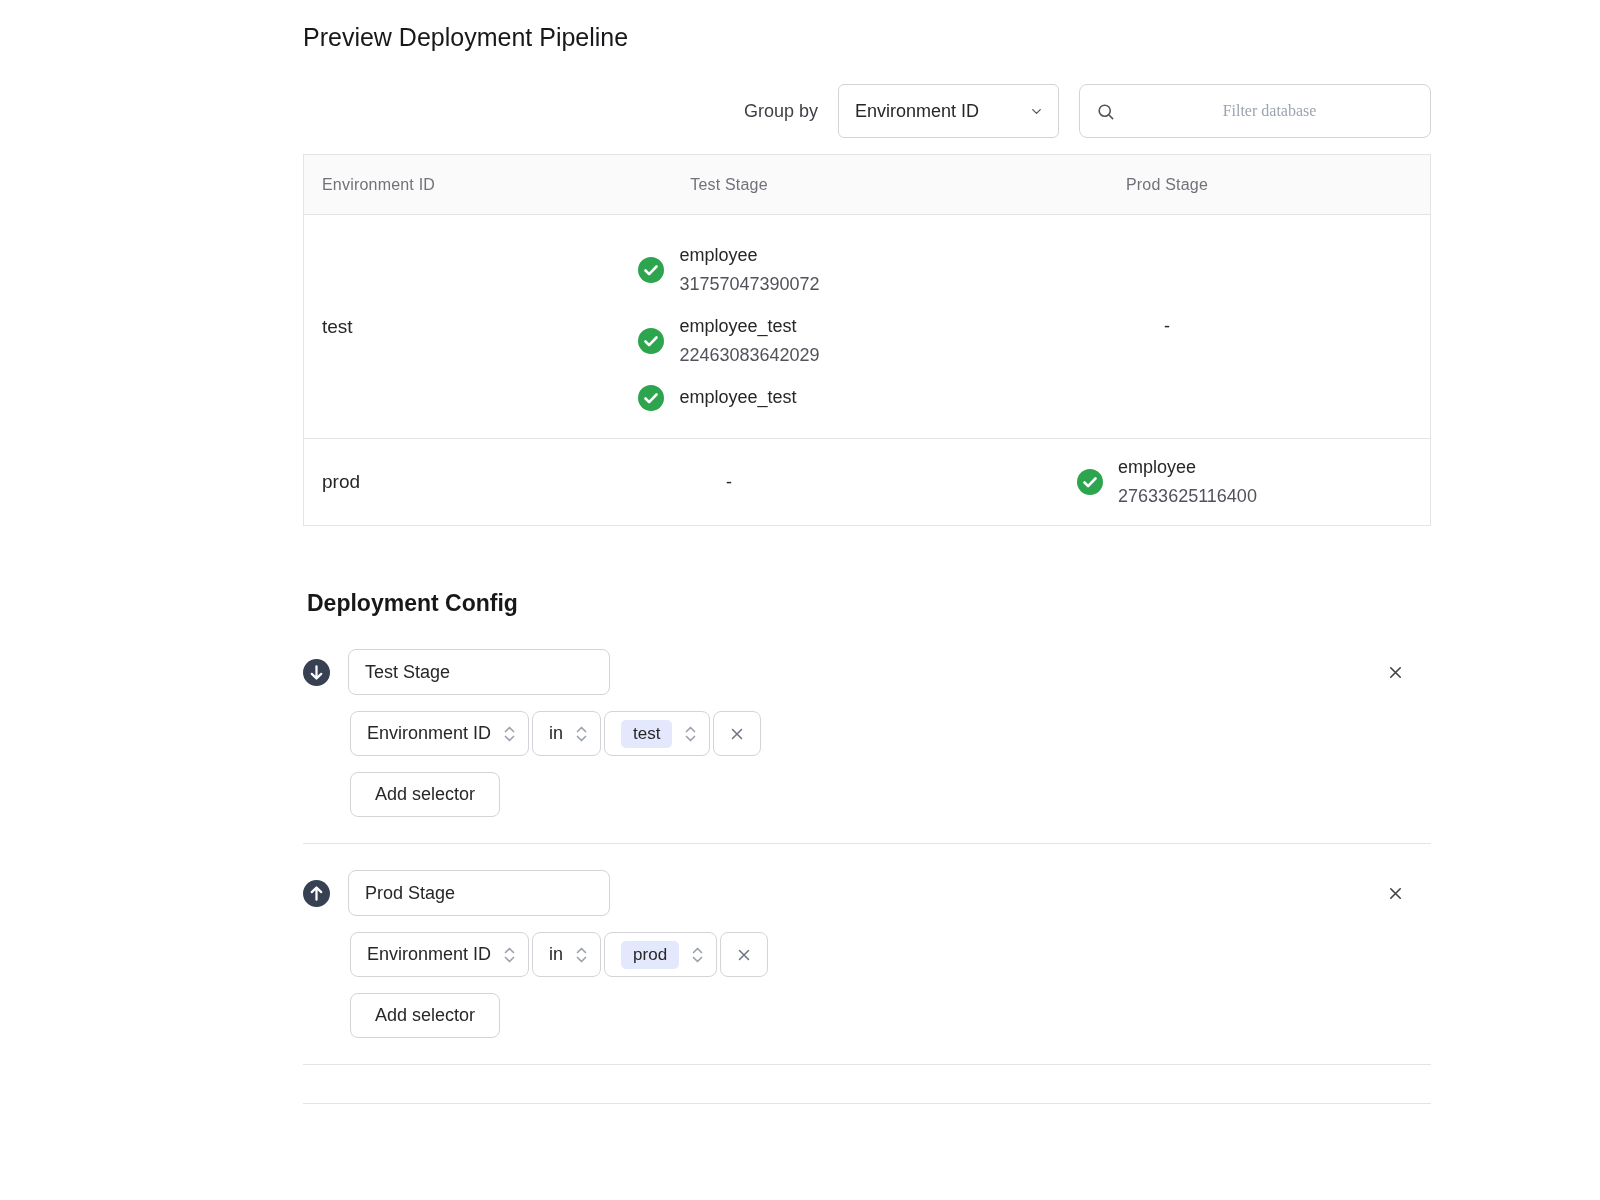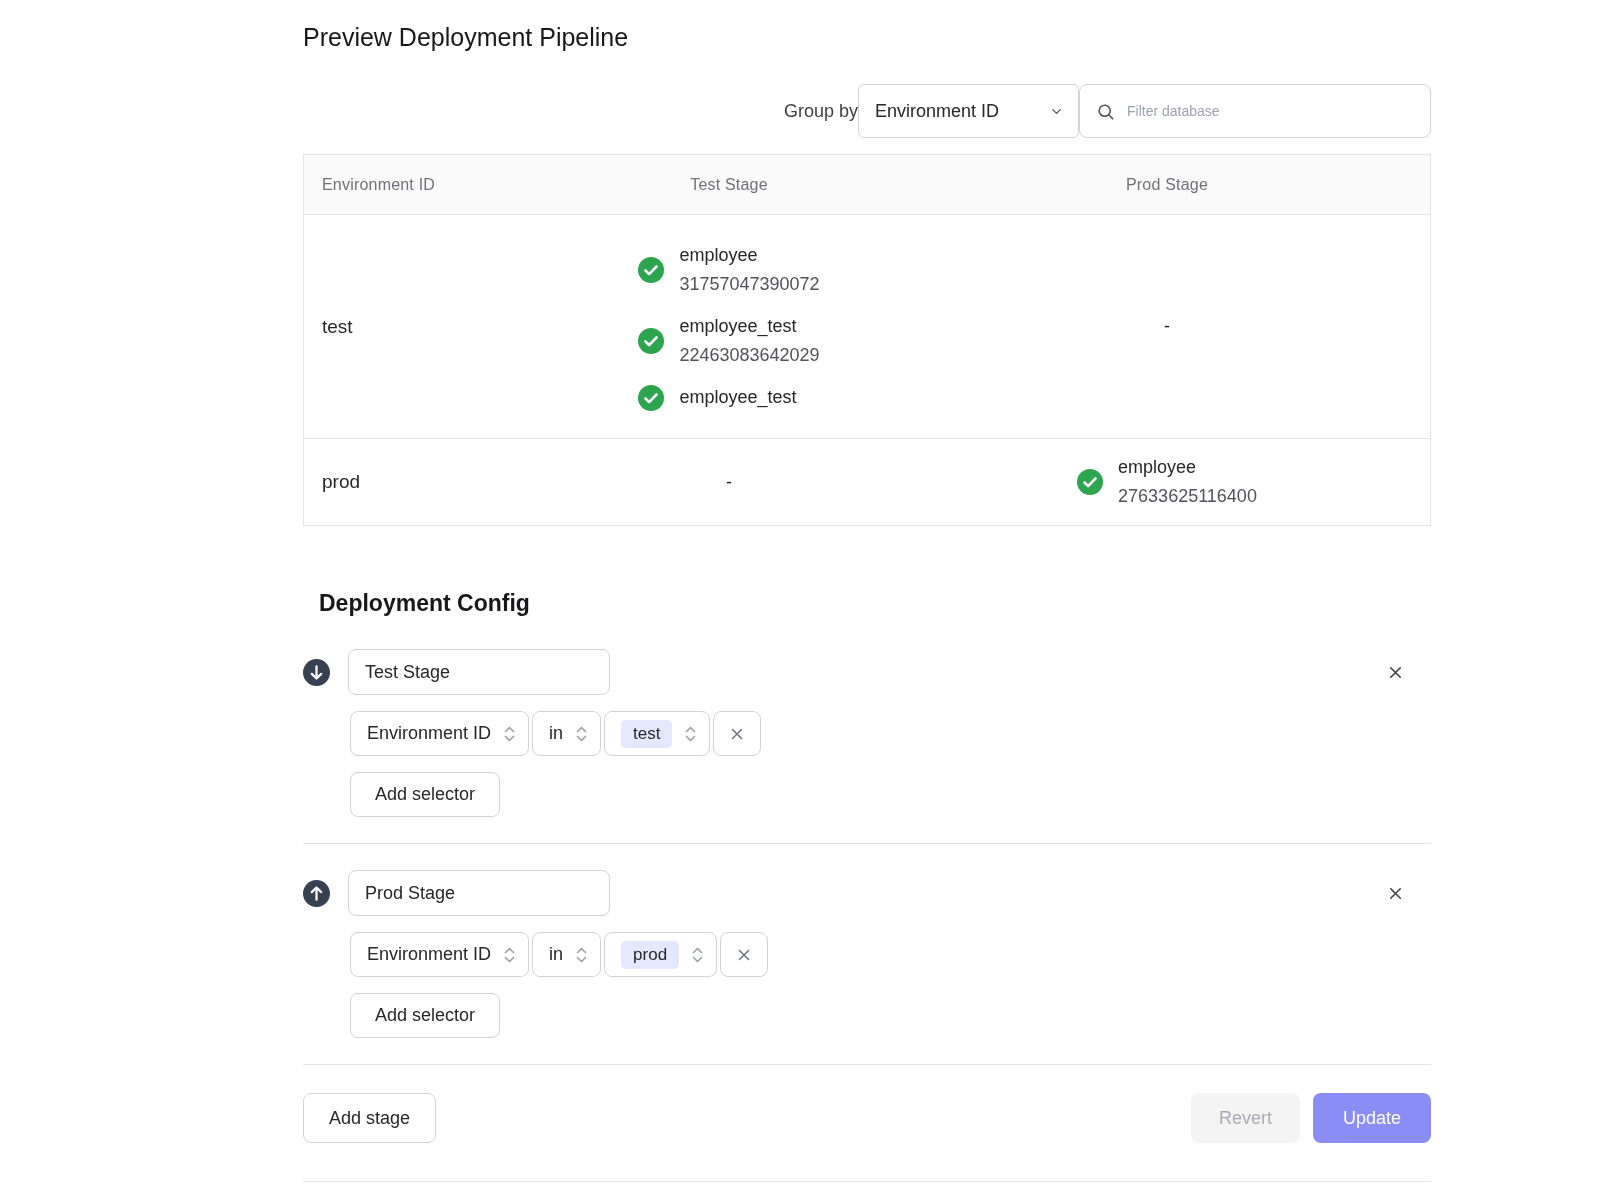--- a/index.html
+++ b/index.html
@@ -8,32 +8,32 @@
     width: 1600px; height: 1200px;
     font-family: "Liberation Sans", sans-serif;
     color: #27272a;
     overflow: hidden;
   }
   .content { margin-left: 303px; width: 1128px; padding-top: 22px; }
 
   .page-title { margin: 0; font-size: 25px; line-height: 30px; font-weight: 400; color: #18181b; }
 
   
-  .toolbar { margin-top: 32px; height: 54px; display: flex; justify-content: flex-end; align-items: center; }
+  .toolbar { margin-top: 32px; height: 54px; display: flex; justify-content: flex-end; align-items: center; gap: 20px; }
   .groupby-label { font-size: 18px; color: #3f3f46; }
   .dropdown {
     width: 221px; height: 54px; border: 1px solid #d4d4d8; border-radius: 6px;
     display: flex; align-items: center; justify-content: space-between;
     padding: 0 14px 0 16px; font-size: 18px; color: #27272a; background: #fff; cursor: pointer;
   }
   .filter-box {
     width: 352px; height: 54px; border: 1px solid #d4d4d8; border-radius: 8px;
     display: flex; align-items: center; gap: 10px; padding: 0 16px; background: #fff;
   }
-  .filter-box input { border: none; outline: none; flex: 1; font-size: 14px; color: #27272a; font-family: Liberation Sans, sans-serif; background: transparent; }
+  .filter-box input { border: none; outline: none; flex: 1; font-size: 16px; color: #27272a; font-family: Liberation Serif, serif; background: transparent; text-align: center; }
   .filter-box input::placeholder { color: #9ca3af; }
 
   
   .pipeline-table { margin-top: 16px; border: 1px solid var(--border, #e4e4e7); }
   .t-head, .t-row { display: grid; grid-template-columns: 250px 350px 1fr; }
   .t-head { background: #fafafa; height: 59px; }
   .t-row { border-top: 1px solid var(--border, #e4e4e7); }
   .t-cell { display: flex; align-items: center; min-height: 100%; }
   .col-env { padding-left: 18px; justify-content: flex-start; }
   .col-test, .col-prod { justify-content: center; }
@@ -42,21 +42,21 @@
   .dash { font-size: 18px; color: #27272a; }
   .items { display: flex; flex-direction: column; gap: 13px; padding: 26px 0; align-items: flex-start; }
   .items.compact { padding: 14px 0; }
   .dep-item { display: flex; align-items: center; gap: 15px; }
   .dep-name { font-size: 18px; color: #27272a; line-height: 29px; }
   .dep-ts { font-size: 18px; color: #52525b; line-height: 29px; }
   .check-icon circle { fill: var(--success, #2da44e); }
   .check-icon path { stroke: #fff; stroke-width: 2.6; fill: none; stroke-linecap: round; stroke-linejoin: round; }
 
   
-  .section-title { margin: 64px 16px 0; font-size: 23px; font-weight: 700; color: #18181b; }
+  .section-title { margin: 64px 4px 0; font-size: 23px; font-weight: 700; color: #18181b; }
   .stage { margin-top: 26px; }
   .stage.first { margin-top: 32px; }
   .stage-head { display: flex; align-items: center; gap: 18px; }
   .dir-icon { display: flex; flex: 0 0 auto; }
   .dir-icon circle { fill: #374151; }
   .dir-icon path { stroke: #fff; stroke-width: 2; fill: none; stroke-linecap: round; stroke-linejoin: round; }
   .stage-name-input {
     width: 262px; height: 46px; border: 1px solid #d4d4d8; border-radius: 8px;
     padding: 0 16px; font-size: 18px; color: #27272a; font-family: inherit; outline: none; background: #fff;
   }
@@ -267,22 +267,16 @@
         <svg class="x-icon gray" width="18" height="18" viewBox="0 0 24 24">
             <path d="M6 6l12 12M18 6L6 18"></path>
           </svg>
       </button>
     </div>
     <button class="add-selector">Add selector</button>
   </section>
 
   <hr class="divider">
 
-  <div class="footer">
-    <button class="btn add-stage">Add stage</button>
-    <div class="spacer"></div>
-    <button class="btn revert">Revert</button>
-    <button class="btn update">Update</button>
-  </div>
 
   <hr class="divider bottom-divider">
 
 </div>
 
 </body></html>

